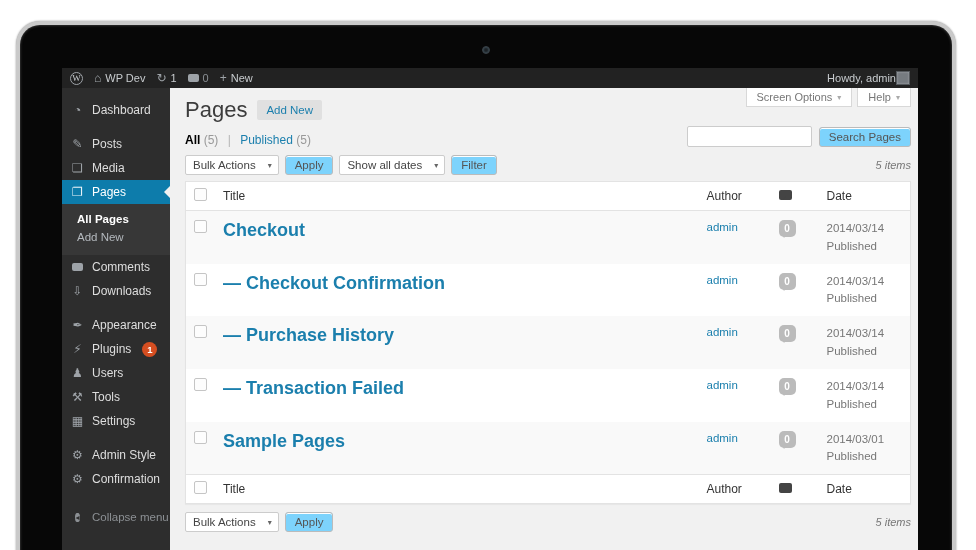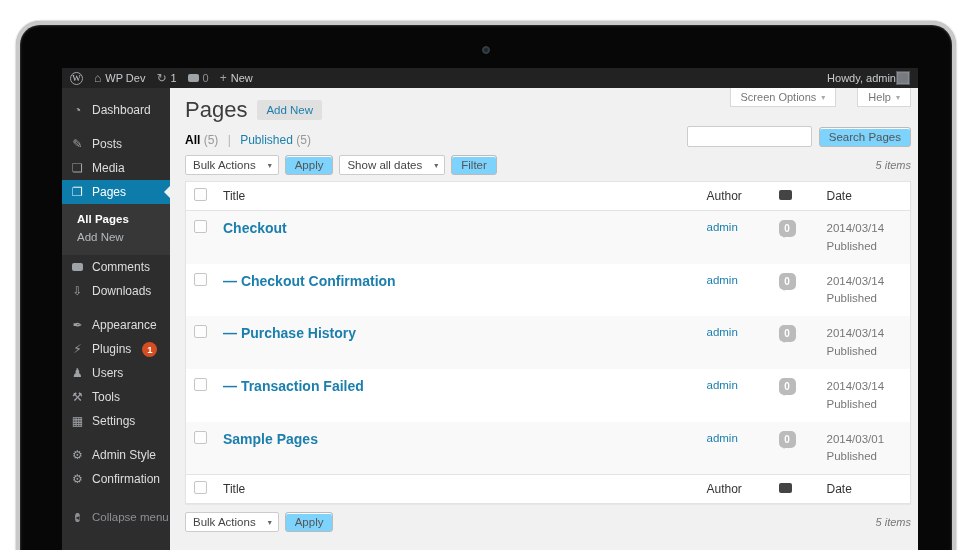--- a/index.html
+++ b/index.html
@@ -53,21 +53,21 @@
   .sm-item.current { color:#fff; font-weight:bold; }
   .badge { display:inline-block; min-width:15px; height:15px; border-radius:50%;
     background:#d54e21; color:#fff; font-size:9.5px; line-height:15px; text-align:center;
     margin-left:4px; font-weight:bold; }
   .collapse { margin-top:14px; color:#8c9094; font-size:11.5px; }
   .collapse-icon { width:13px; height:13px; border-radius:50%; background:#8c9094;
     color:#2d2d2d; font-size:8px; line-height:13px; text-align:center; }
 
   
   .content { flex:1; padding:0 7px 0 15px; position:relative; min-width:0; }
-  .panel-tabs { position:absolute; top:0; right:7px; display:flex; gap:21px; }
+  .panel-tabs { position:absolute; top:0; right:7px; display:flex; gap:5px; }
   .panel-tab { background:#fff; border:1px solid #d8d8d8; border-top:none;
     padding:3px 10px; font-size:11px; color:#777; display:flex; gap:5px; align-items:center;
     cursor:pointer; }
   .panel-tab .caret { font-size:8px; color:#aaa; }
   h1.title { font-size:22px; font-weight:normal; color:#3c3c3c; margin-top:9px;
     display:flex; align-items:center; gap:10px; }
   .add-new { font-size:11.5px; background:#e0e0e0; color:#1b7fad; padding:4px 9px;
     border-radius:2px; cursor:pointer; font-weight:normal; }
   .subsubsub { margin-top:10px; font-size:12px; color:#999; }
   .subsubsub .all { color:#000; font-weight:bold; }
@@ -94,21 +94,21 @@
   thead th { border-bottom:1px solid #e3e3e3; }
   tfoot th { border-top:1px solid #e3e3e3; }
   td { padding:9px 8px 8px; vertical-align:top; }
   tbody tr:nth-child(odd) { background:#f9f9f9; }
   .col-cb { width:28px; }
   .col-author { width:72px; }
   .col-comments { width:48px; }
   .col-date { width:92px; }
   .cb { display:inline-block; width:13px; height:13px; background:#fdfdfd;
     border:1px solid #c5c5c5; border-radius:2px; cursor:pointer; }
-  .row-title { color:#1b7fad; font-weight:bold; font-size:14px; text-decoration:none; cursor:pointer;margin-top:41px; }
+  .row-title { color:#1b7fad; font-weight:bold; font-size:18px; text-decoration:none; cursor:pointer;margin-top:41px; }
   .author-link { color:#1b7fad; font-size:11.5px; text-decoration:none; cursor:pointer; }
   .hdr-bubble { display:inline-block; width:13px; height:10px; background:#444;
     border-radius:2px; position:relative; }
   .hdr-bubble::after { content:""; position:absolute; left:2px; bottom:-4px;
     border:4px solid transparent; border-top-color:#444; border-left-width:2px; border-right-width:3px; }
   .count-bubble { display:inline-block; width:17px; height:17px; background:#bbb;
     border-radius:5px; color:#fff; font-size:10px; font-weight:bold; text-align:center;
     line-height:17px; position:relative; cursor:pointer; }
   .count-bubble::after { content:""; position:absolute; left:3px; bottom:-5px;
     border:4px solid transparent; border-top-color:#bbb; border-left-width:2px; border-right-width:3px; }

